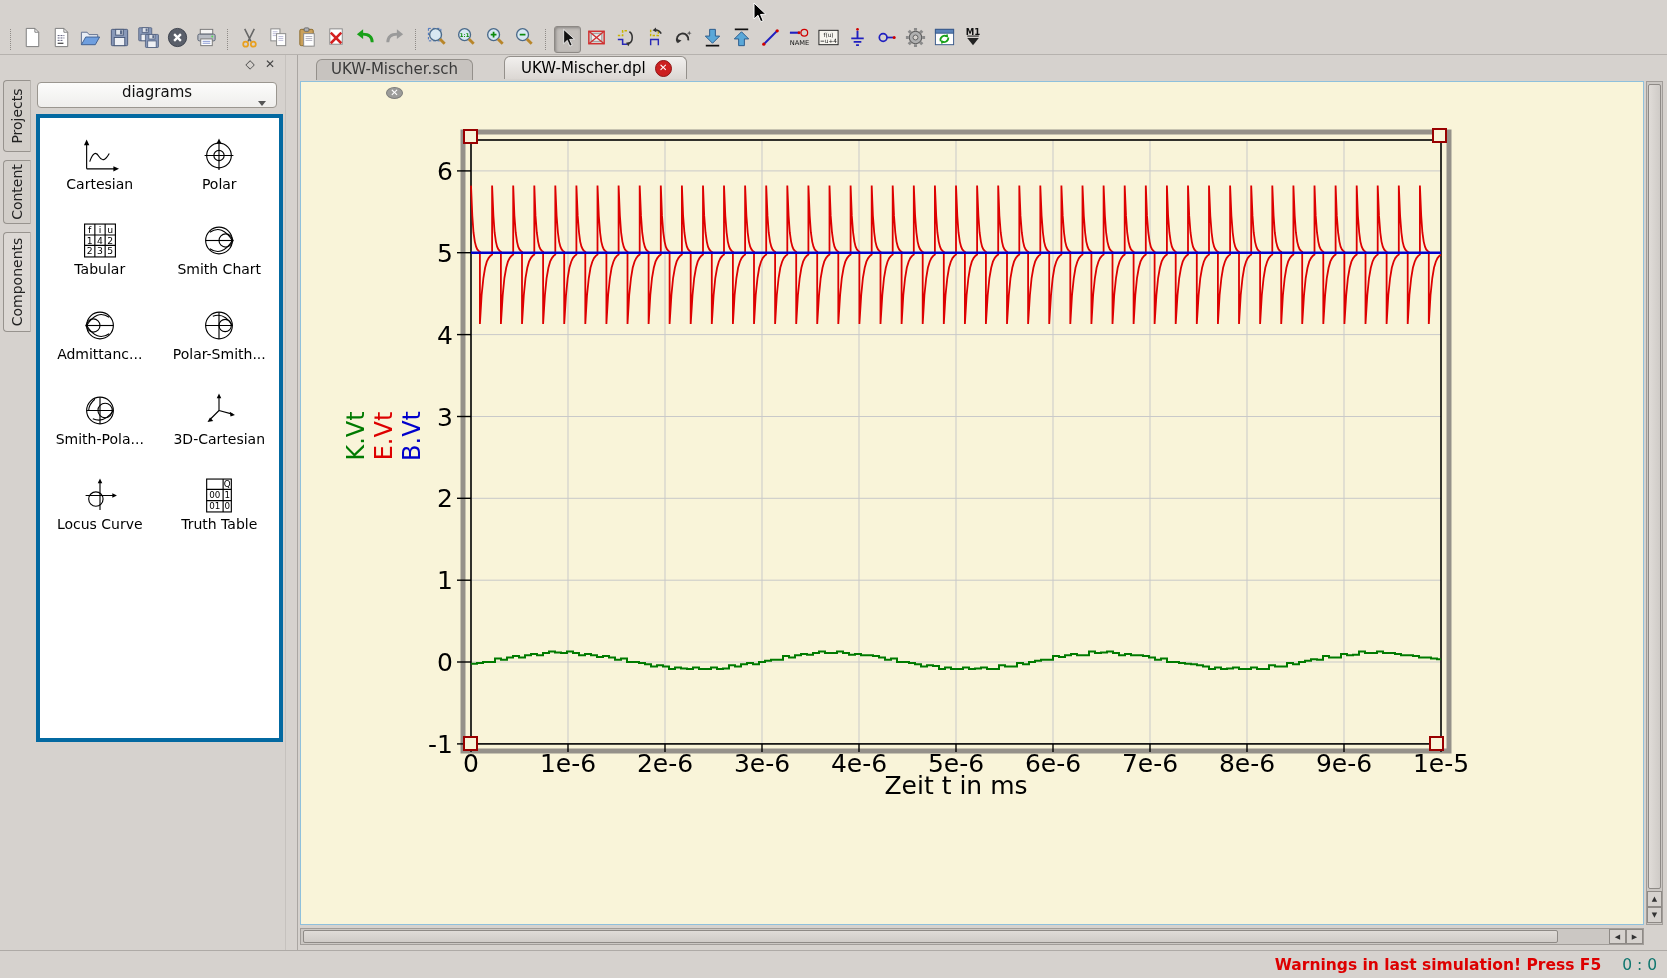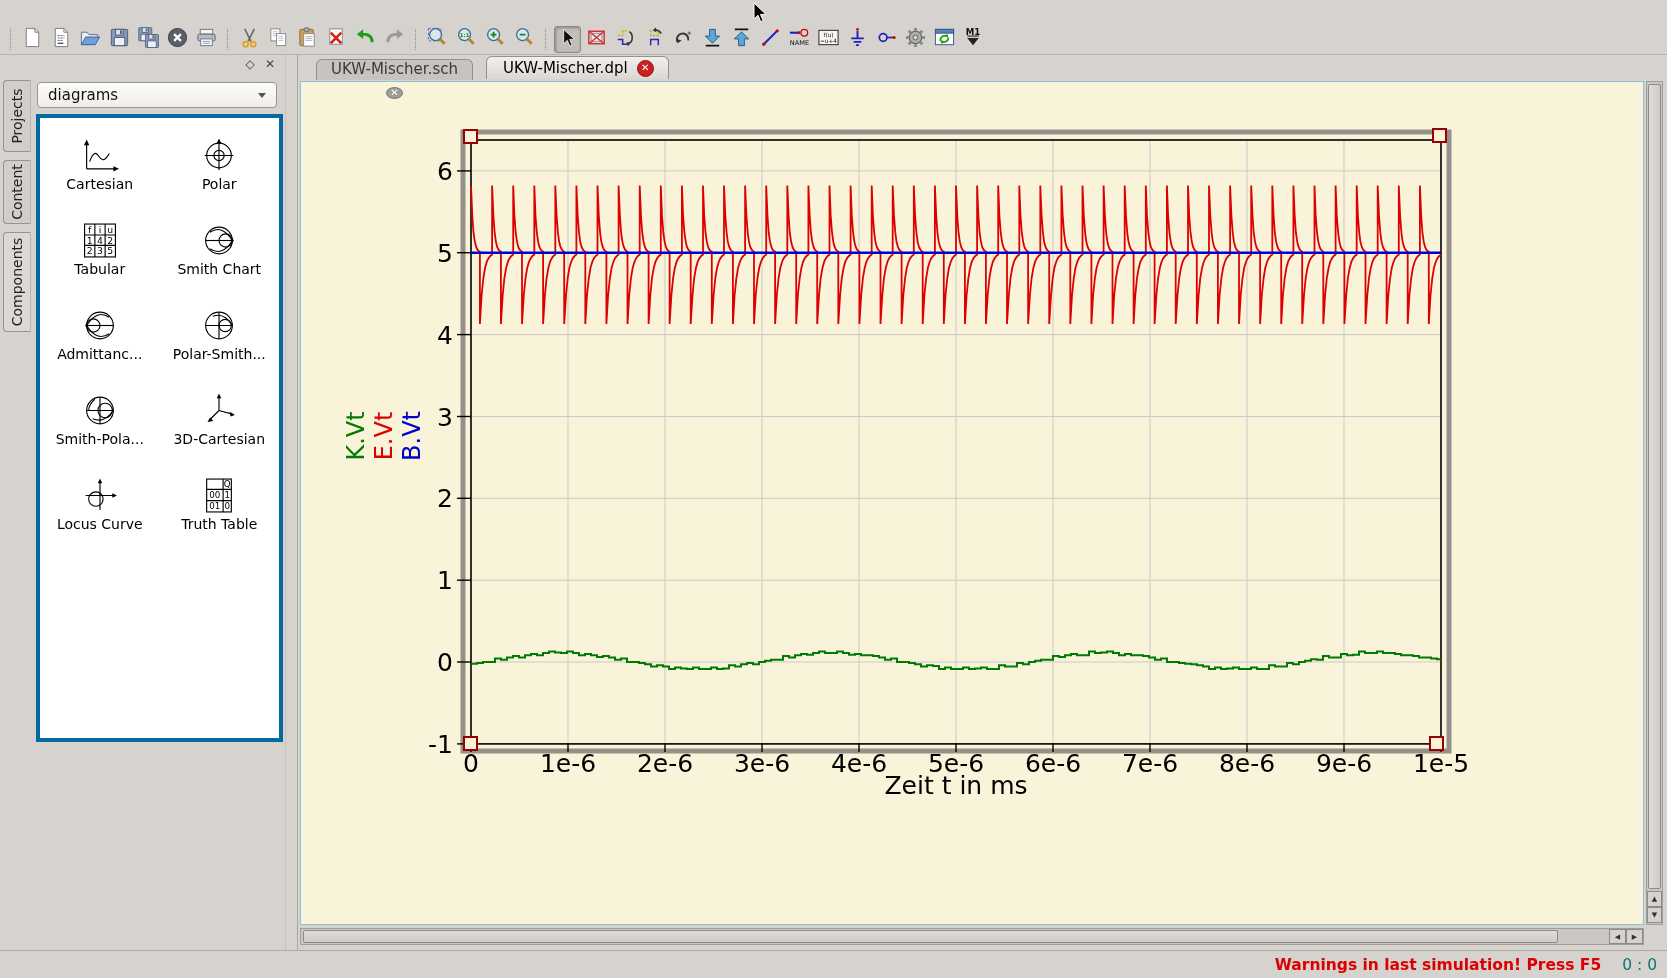--- a/index.html
+++ b/index.html
@@ -20,21 +20,21 @@
   .tbtn.active{background:#c2beba;border:1px solid #8d8985;box-shadow:inset 1px 1px 3px rgba(0,0,0,.3);}
   
   #dockbtns{position:absolute;left:243px;top:57px;display:flex;gap:6px;font-size:12px;color:#444;}
   #dockbtns span{width:14px;height:14px;display:flex;align-items:center;justify-content:center;}
   .vtab{position:absolute;left:3px;width:28px;background:#d2cec9;border:1px solid #97938e;
         border-right:1px solid #b9b5b0;border-radius:4px 0 0 4px;display:flex;align-items:center;
         justify-content:center;font-size:14px;color:#222;box-sizing:border-box;}
   .vtab span{transform:rotate(-90deg);white-space:nowrap;}
   #combo{position:absolute;left:37px;top:82px;width:240px;height:26px;
          background:linear-gradient(#fcfcfb,#efeeec);border:1px solid #9a968f;border-radius:4px;
-         display:flex;align-items:center;padding:0 10px;font-size:15px;box-sizing:border-box;}
+         display:flex;align-items:center;padding:0 10px;font-size:15px;box-sizing:border-box;flex-direction:column;}
   #combo .chev{margin-left:auto;width:0;height:0;border-left:4.5px solid transparent;
                border-right:4.5px solid transparent;border-top:5.5px solid #555;}
   #itemlist{position:absolute;left:36px;top:114px;width:247px;height:628px;background:#fff;
             border:4px solid #0369a1;box-sizing:border-box;display:grid;
             grid-template-columns:1fr 1fr;grid-auto-rows:85px;padding-top:19px;align-content:start;}
   .sitem{display:flex;flex-direction:column;align-items:center;font-size:14px;color:#000;}
   .sitem svg{width:52px;height:37px;margin-bottom:2px;}
   #splitter{position:absolute;left:285px;top:55px;width:13px;height:895px;
             border-left:1px solid #c6c2be;border-right:1px solid #aaa6a2;box-sizing:border-box;}
   
@@ -526,17 +526,17 @@
     <span class="pos">0 : 0</span>
   </div>
 
   <svg id="cursor" width="16" height="22" viewBox="0 0 16 22">
     <path d="M2 1v16l4-3.7 2.7 6.4 2.5-1-2.7-6.2 5.3-.3z" fill="#000" stroke="#fff" stroke-width="1"></path>
   </svg>
 <div class="dtab inactive" style="left: 316px; flex-direction: column;">
       <span>UKW-Mischer.sch</span>
       <span class="closer gray">✕</span>
     </div>
-    <div class="dtab active" style="left: 486px; padding-left: 16px;">
+    <div class="dtab active" style="left: 504px; padding-left: 16px;">
       <span>UKW-Mischer.dpl</span>
       <span class="closer red">✕</span>
     </div>
   </div>
 
 </body></html>

